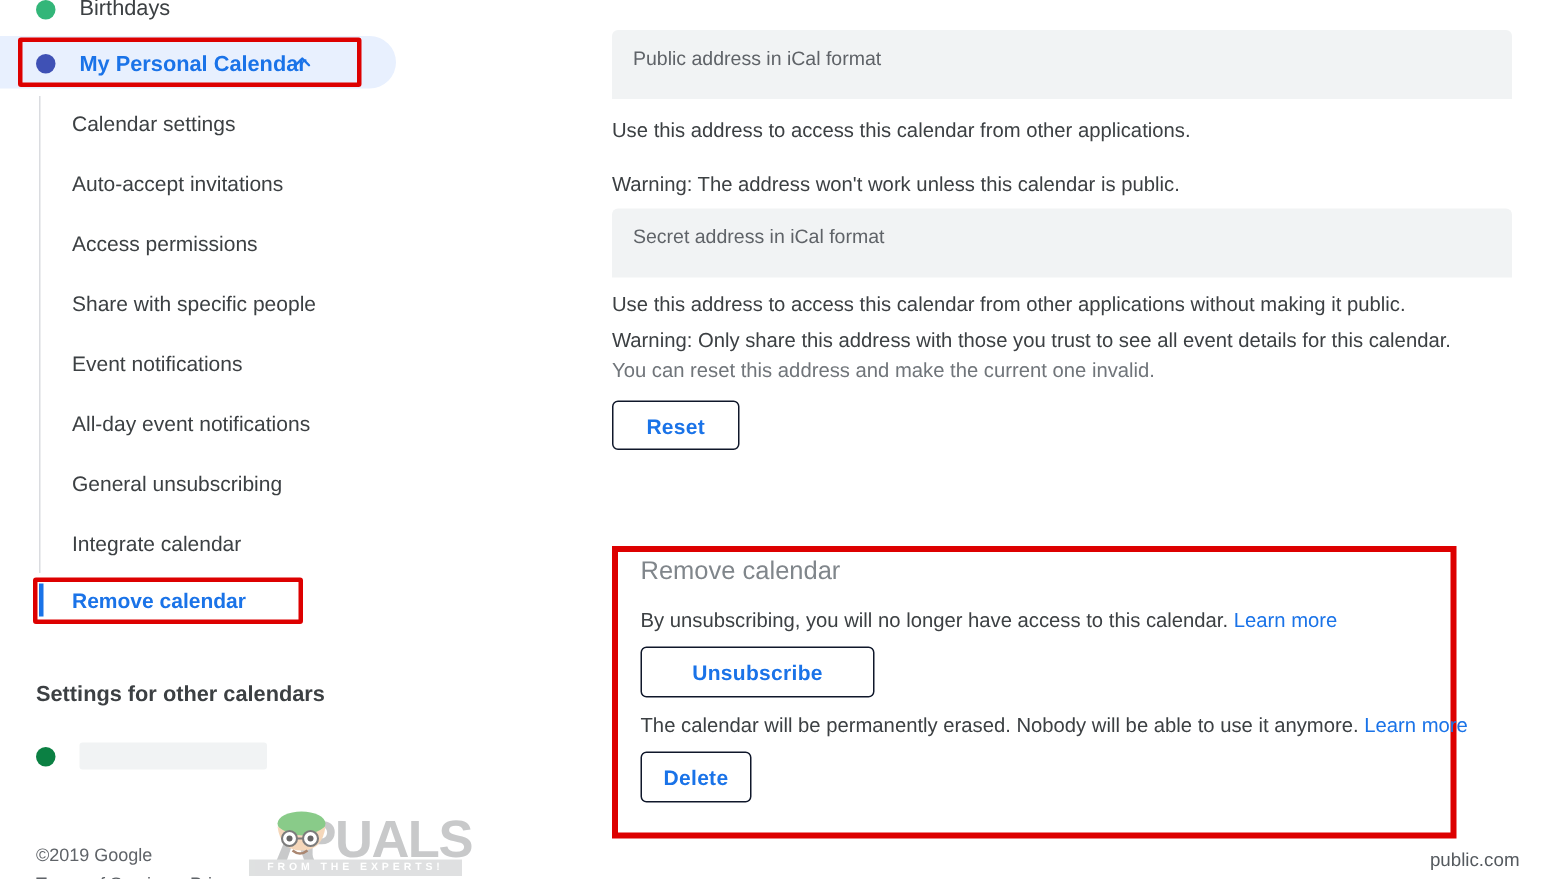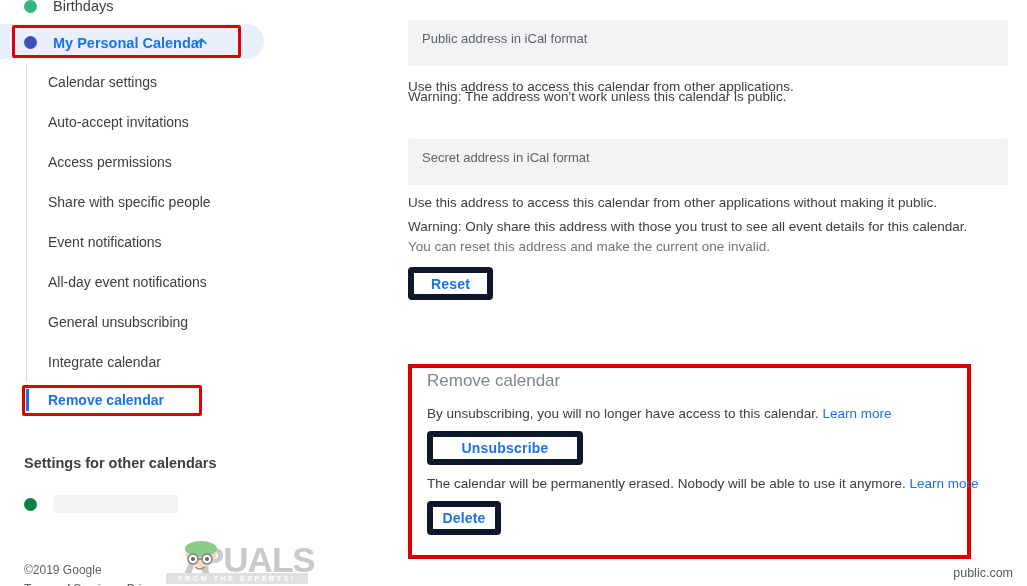--- a/index.html
+++ b/index.html
@@ -247,21 +247,21 @@
     font-size: 13.5px;
     color: #3c4043;
     white-space: nowrap;
     line-height: 18px;
   }
   .body-line.muted { color: #70757a; }
 
   .gbtn {
     position: absolute;
     background: #ffffff;
-    border: 6px solid #0f172a;
+    border: 1px solid #0f172a;
     border-radius: 4px;
     color: #1a73e8;
     font-size: 14px;
     font-weight: bold;
     font-family: "Liberation Sans", sans-serif;
     letter-spacing: 0.2px;
     cursor: pointer;
     box-sizing: border-box;
     padding: 0;
   }
@@ -353,21 +353,21 @@
     <div><a>Terms of Service</a><span> – </span><a>Privacy</a></div>
   </div>
 </div>
 
 <div id="main">
 
   <div class="field-box" style="top:20px">
     <span class="field-label">Public address in iCal format</span>
   </div>
   <div class="body-line" style="top:78px">Use this address to access this calendar from other applications.</div>
-  <div class="body-line" style="top:88px">Warning: The address won't work unless this calendar is public.</div>
+  <div class="body-line" style="top:114px">Warning: The address won't work unless this calendar is public.</div>
 
   <div class="field-box" style="top:139px">
     <span class="field-label">Secret address in iCal format</span>
   </div>
   <div class="body-line" style="top:194px">Use this address to access this calendar from other applications without making it public.</div>
   <div class="body-line" style="top:218px">Warning: Only share this address with those you trust to see all event details for this calendar.</div>
   <div class="body-line muted" style="top:238px">You can reset this address and make the current one invalid.</div>
 
   <button class="gbtn" style="left:18px; top:267px; width:85px; height:33px;">Reset</button>
 

